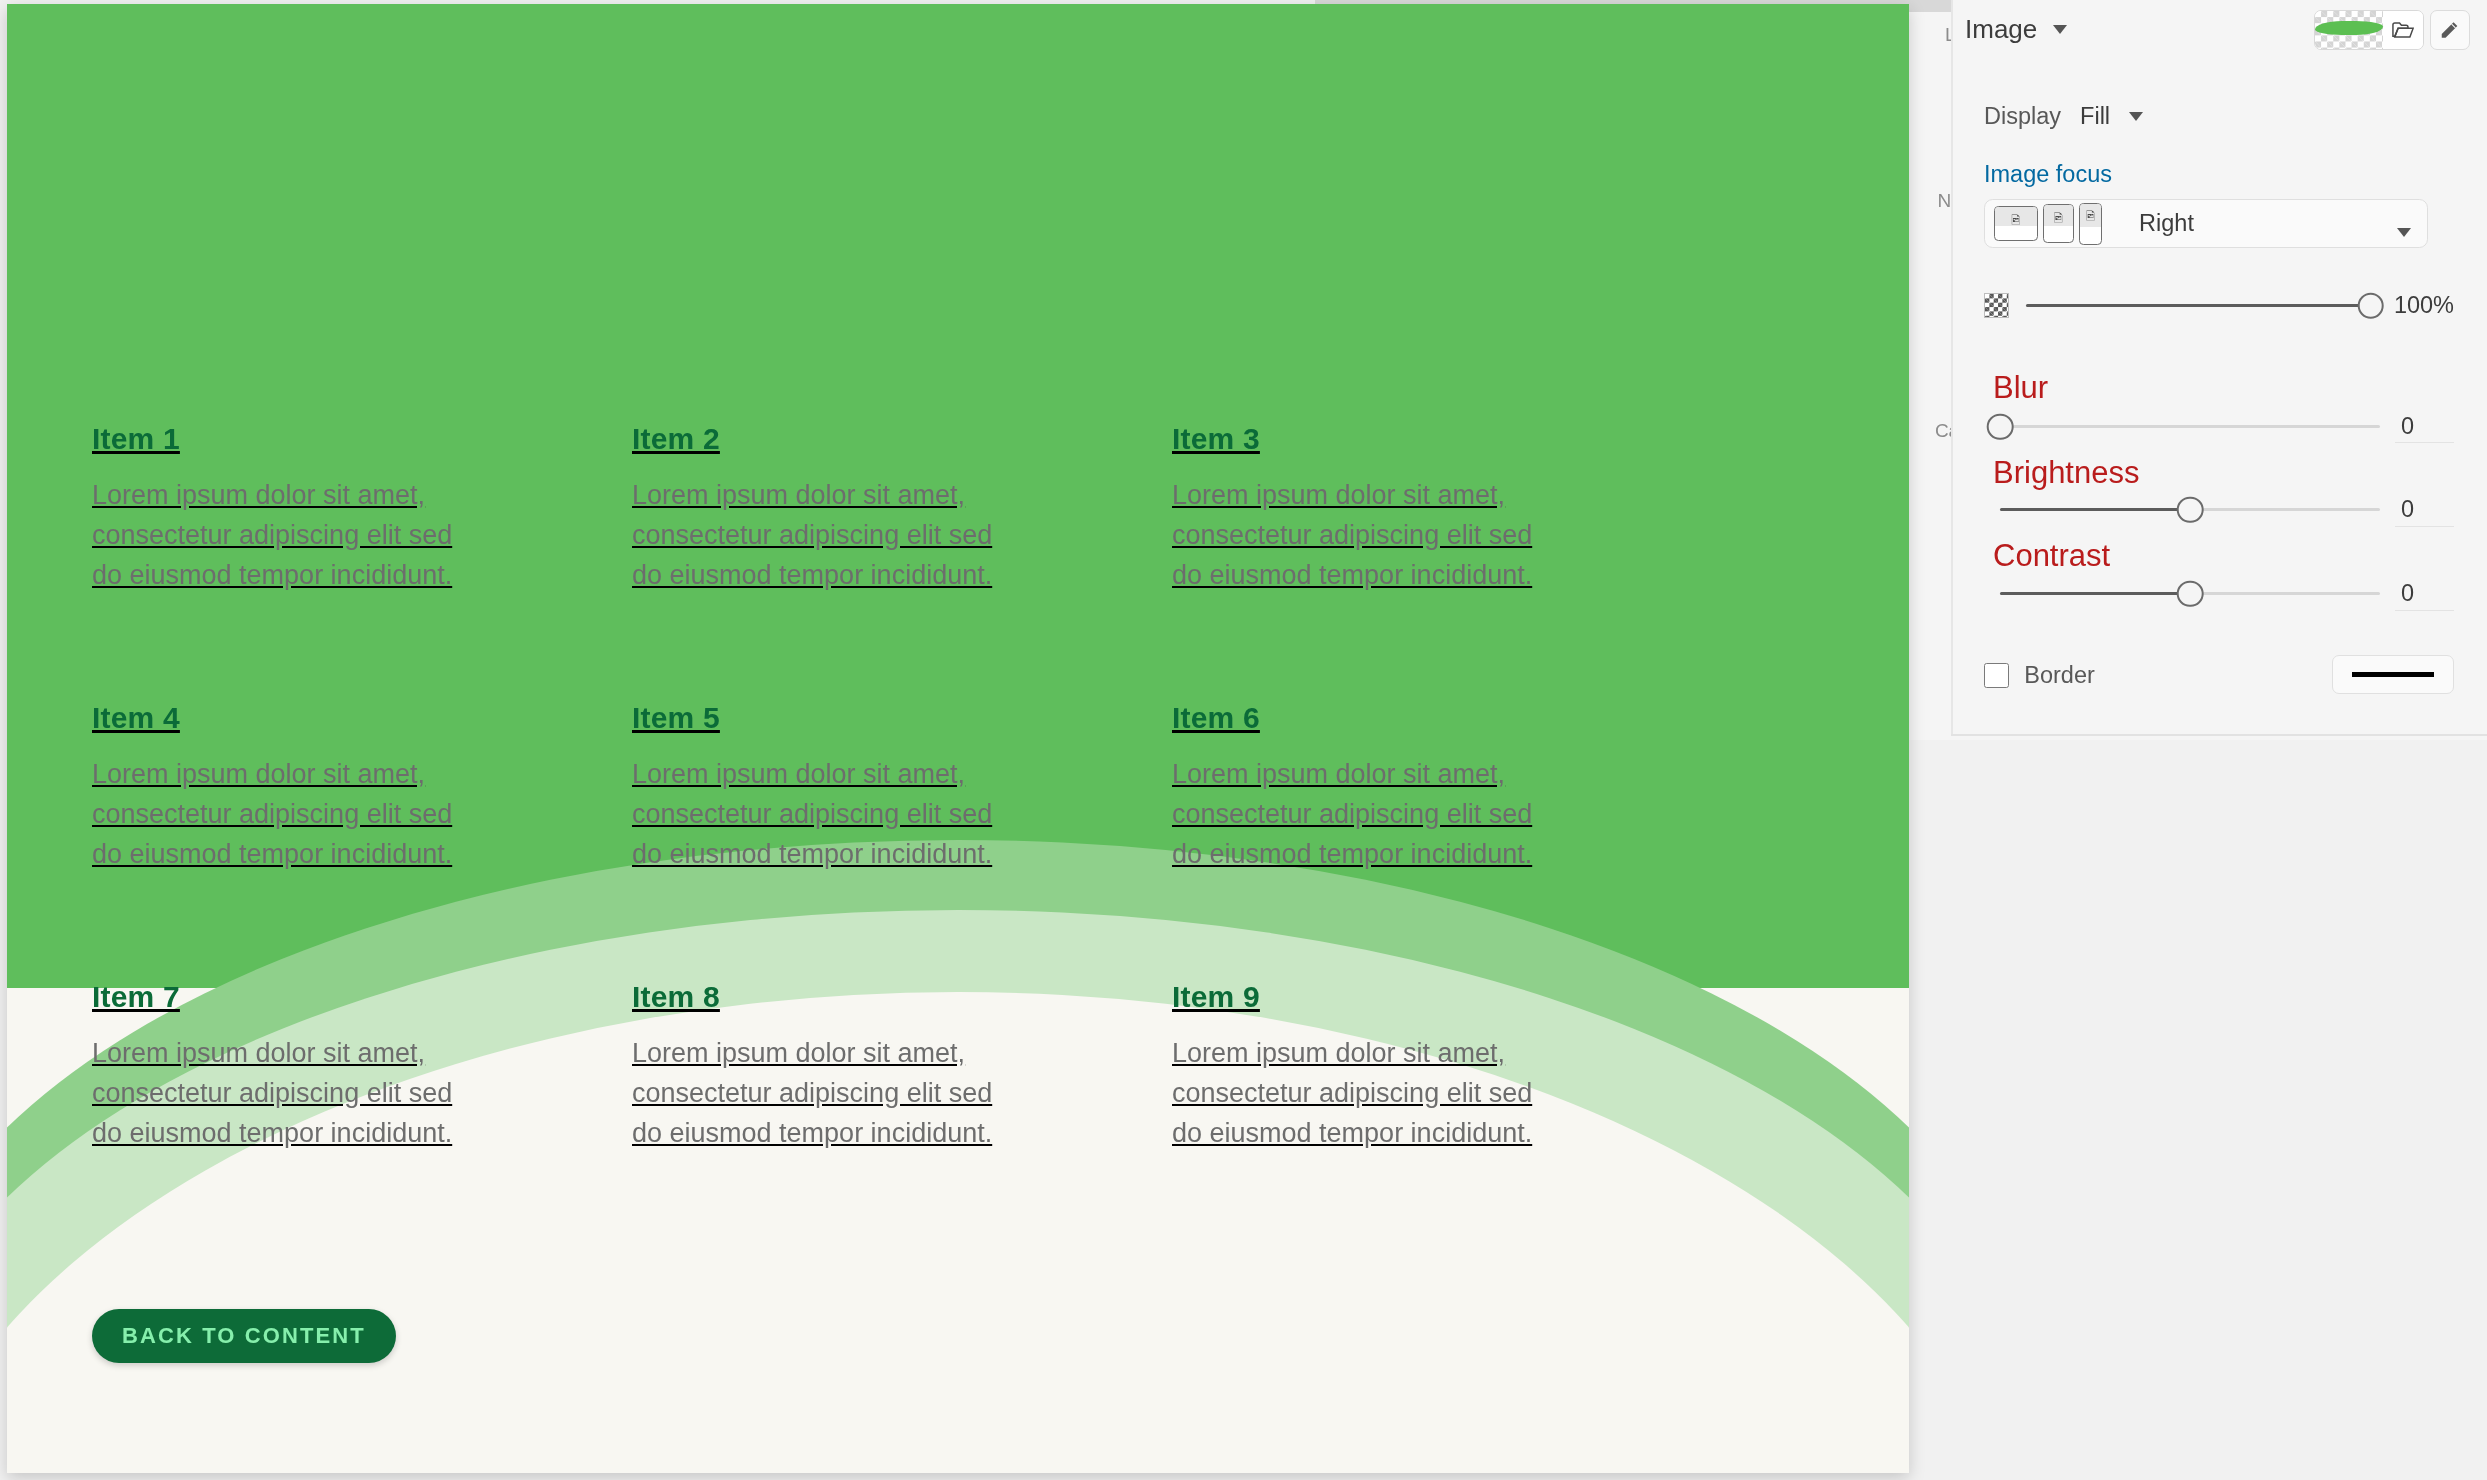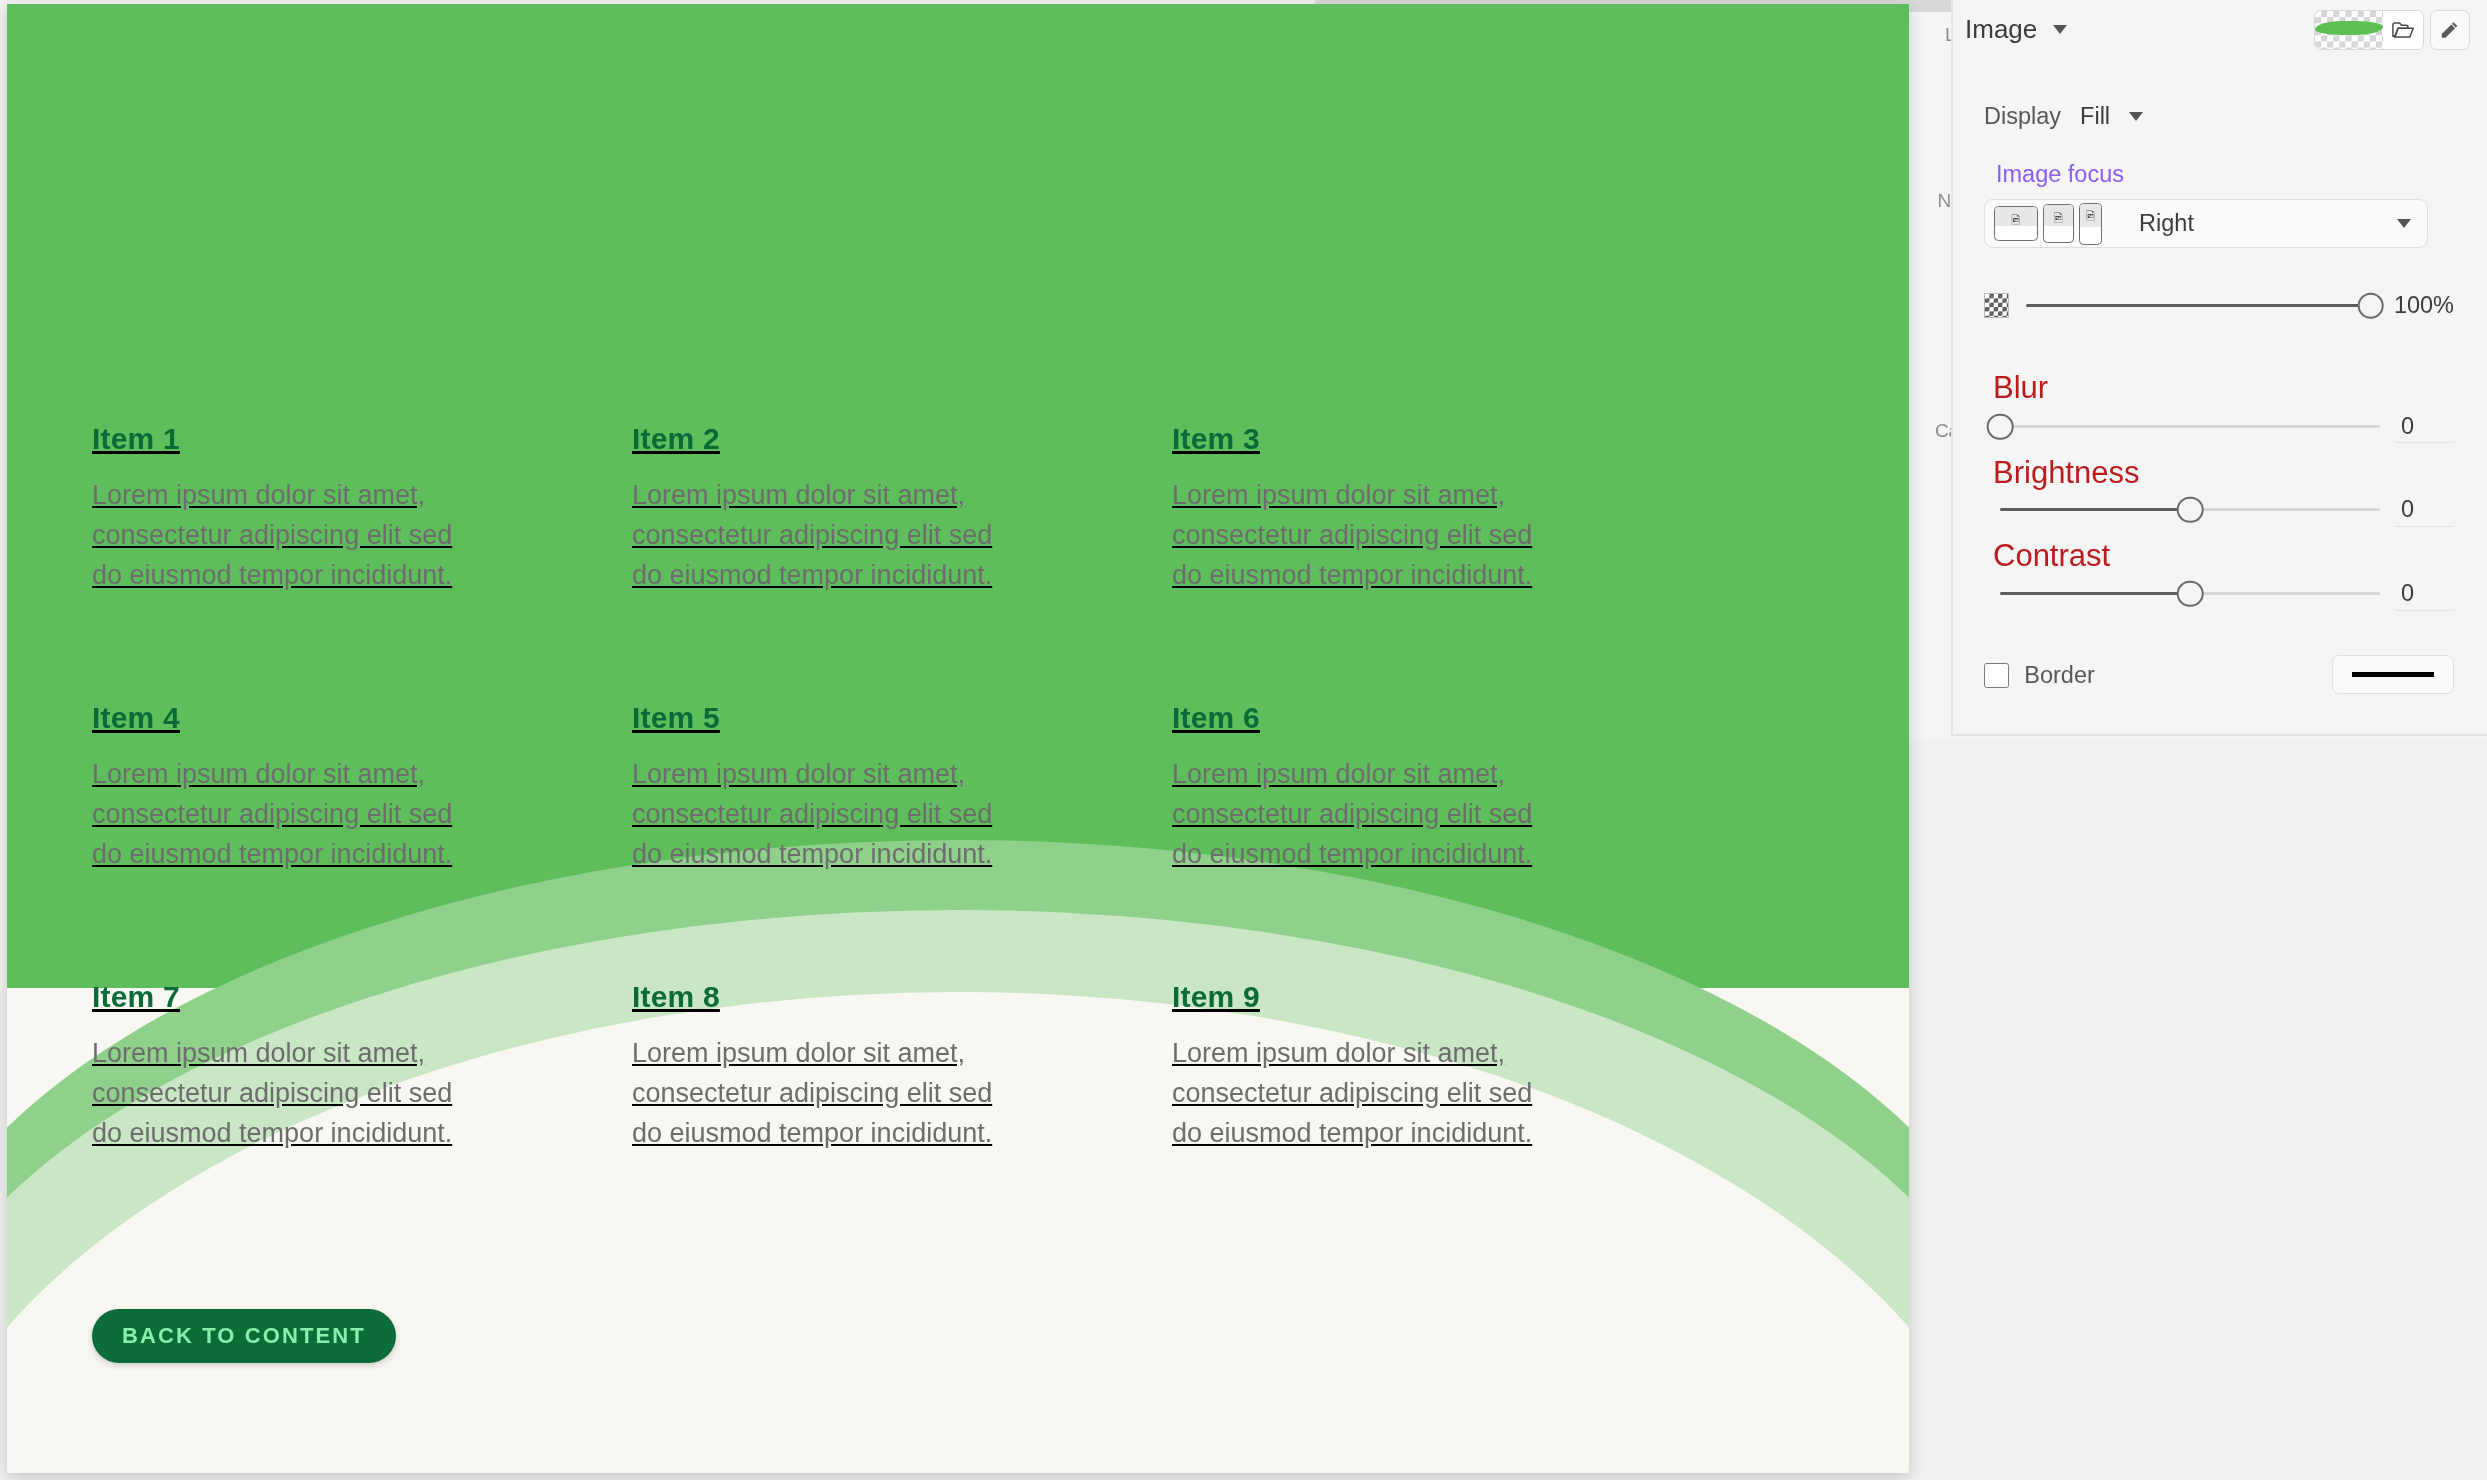--- a/index.html
+++ b/index.html
@@ -131,39 +131,39 @@
   .pencil-btn{
     position:absolute;right:5.2px;top:1.7px;width:38px;height:38px;
     border:1.3px solid #dcdcdc;border-radius:7px;background:#fafafa;
     display:flex;align-items:center;justify-content:center;cursor:pointer;
   }
 
   .row-display{position:absolute;left:33px;top:103px;display:flex;align-items:center;gap:19px;}
   .lbl{font-size:23.5px;color:#585858;}
   .val{font-size:23.5px;color:#3c3c3c;}
 
-  .lbl-focus{position:absolute;left:33px;top:161px;font-size:23.5px;color:#8b5cf6;margin-left:12px;}
+  .lbl-focus{position:absolute;left:33px;top:161px;font-size:23.5px;color:#0369a1;}
 
   .focus-box{
     position:absolute;left:33px;top:199px;width:442px;height:47px;
     border:1.3px solid #dfdfdf;border-radius:8.7px;background:#fafafa;
     display:flex;align-items:center;
   }
   .focus-seg{display:flex;align-items:center;padding-left:8.7px;gap:5.2px;}
   .fchip{
     position:relative;background:#fff;border:1.6px solid #6f6f6f;border-radius:4.4px;
     display:flex;align-items:flex-start;justify-content:center;overflow:hidden;
   }
   .fchip.w{width:42px;height:33px;}
   .fchip.m{width:29px;height:37px;}
   .fchip.n{width:21px;height:40px;}
   .fchip .fill{position:absolute;left:0;top:0;width:100%;height:58%;background:#e7e7e7;}
   .fchip .mt{position:relative;font-size:11.3px;color:#4a4a4a;line-height:1;margin-top:7.8px;}
   .focus-select{
-    margin-left:37px;display:flex;align-items:center;justify-content:space-between;
+    margin-left:37px;display:flex;align-items:flex-end;justify-content:space-between;
     flex:1;padding-right:15.7px;gap:48px;
   }
 
   .slider-row{position:absolute;display:flex;align-items:center;}
   .track{position:relative;height:2.6px;background:#d6d6d6;border-radius:1.7px;}
   .track .fillbar{position:absolute;left:0;top:0;height:100%;background:#5c5c5c;border-radius:1.7px;}
   .knob{
     position:absolute;top:50%;transform:translate(-50%,-50%);
     width:22.6px;height:22.6px;border:2.6px solid #6b6b6b;border-radius:50%;background:#f5f5f5;
     cursor:pointer;

